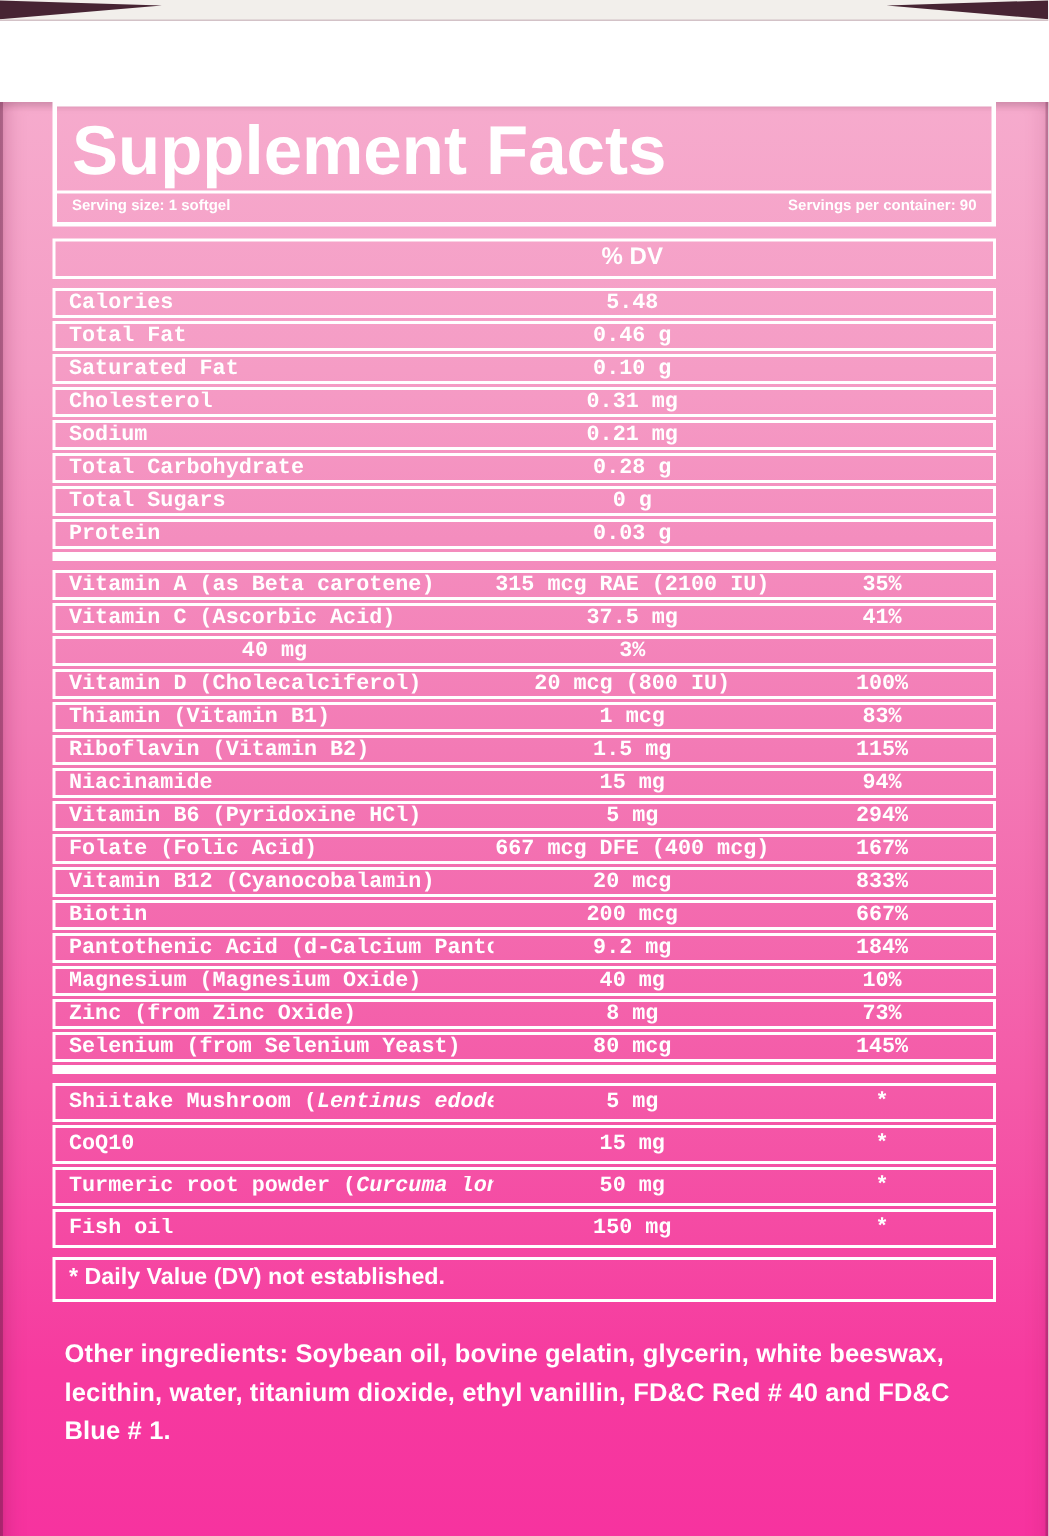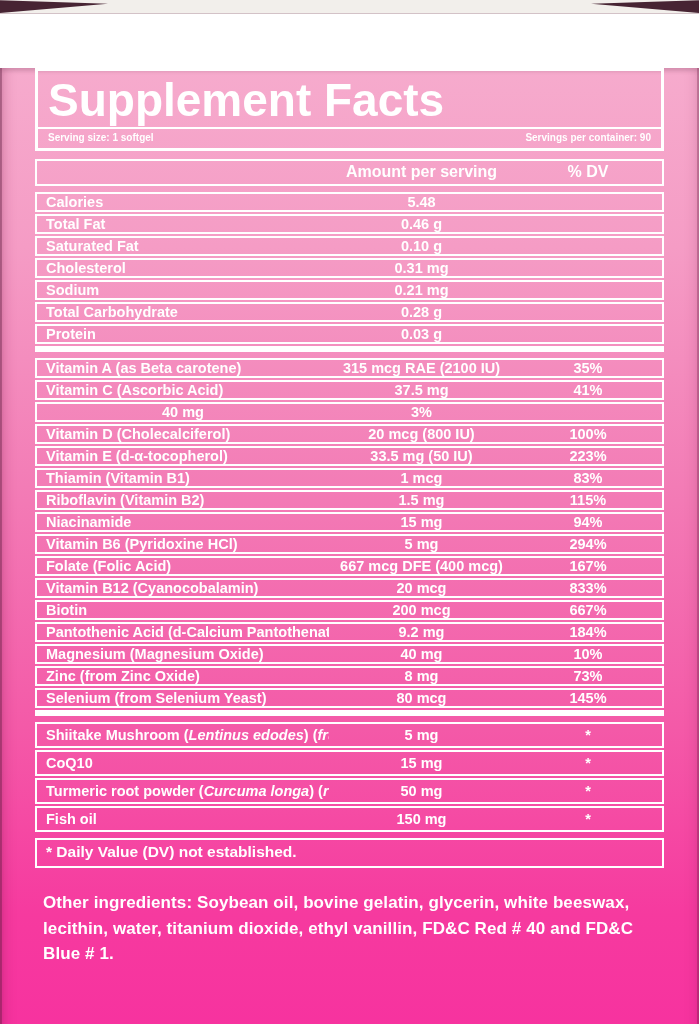--- a/index.html
+++ b/index.html
@@ -35,21 +35,21 @@
     display:flex; justify-content:space-between; border-top:2px solid #ffffff;
     padding:3px 10px 5px; font-size:10px; font-weight:bold;
   }
 
   
   .grid { display:grid; grid-template-columns:1fr 185px 148px; align-items:center; }
   .cell-amount, .cell-dv { text-align:center; }
 
   .colhead { margin-top:8px; border:2px solid #ffffff; padding:2px 0 3px; font-size:16px; font-weight:bold; }
 
-  .rows { margin-top:6px; }
+  .rows { margin-top:6px;font-family:Liberation Mono, monospace; }
   .row {
     border:2px solid #ffffff; margin-bottom:2px; height:20px;
     font-size:14.5px; font-weight:bold; line-height:1;
   }
   .row .cell-name { padding-left:9px; white-space:nowrap; overflow:hidden; }
   .row.indent .cell-name { }
   .rows-blend .row { height:26px; }
   .it { font-style:italic; }
 
   .section-bar { height:6px; background:#ffffff; margin:2px 0 4px; }
@@ -78,21 +78,20 @@
     <div class="title-box">
       <h1 class="title">Supplement Facts</h1>
       <div class="serving-row">
         <span>Serving size: 1 softgel</span>
         <span>Servings per container: 90</span>
       </div>
     </div>
 
     <div class="colhead grid">
       <span class="cell-name"></span>
-      <span class="cell-amount">Amount per serving</span>
       <span class="cell-dv">% DV</span>
     </div>
 
     <div class="rows">
       <div class="row grid">
         <span class="cell-name">Calories</span>
         <span class="cell-amount">5.48</span>
         <span class="cell-dv"></span>
       </div>
       <div class="row grid">
@@ -113,20 +112,25 @@
       <div class="row grid">
         <span class="cell-name">Sodium</span>
         <span class="cell-amount">0.21 mg</span>
         <span class="cell-dv"></span>
       </div>
       <div class="row grid">
         <span class="cell-name">Total Carbohydrate</span>
         <span class="cell-amount">0.28 g</span>
         <span class="cell-dv"></span>
       </div>
+      <div class="row grid indent">
+        <span class="cell-name">Total Sugars</span>
+        <span class="cell-amount">0 g</span>
+        <span class="cell-dv"></span>
+      </div>
       <div class="row grid">
         <span class="cell-name">Protein</span>
         <span class="cell-amount">0.03 g</span>
         <span class="cell-dv"></span>
       </div>
     </div>
 
     <div class="section-bar"></div>
 
     <div class="rows">
@@ -143,25 +147,20 @@
       <div class="row grid">
         <span class="cell-amount">40 mg</span>
         <span class="cell-dv">3%</span>
       </div>
       <div class="row grid">
         <span class="cell-name">Vitamin D (Cholecalciferol)</span>
         <span class="cell-amount">20 mcg (800 IU)</span>
         <span class="cell-dv">100%</span>
       </div>
       <div class="row grid">
-        <span class="cell-name">Vitamin E (d-α-tocopherol)</span>
-        <span class="cell-amount">33.5 mg (50 IU)</span>
-        <span class="cell-dv">223%</span>
-      </div>
-      <div class="row grid">
         <span class="cell-name">Thiamin (Vitamin B1)</span>
         <span class="cell-amount">1 mcg</span>
         <span class="cell-dv">83%</span>
       </div>
       <div class="row grid">
         <span class="cell-name">Riboflavin (Vitamin B2)</span>
         <span class="cell-amount">1.5 mg</span>
         <span class="cell-dv">115%</span>
       </div>
       <div class="row grid">

